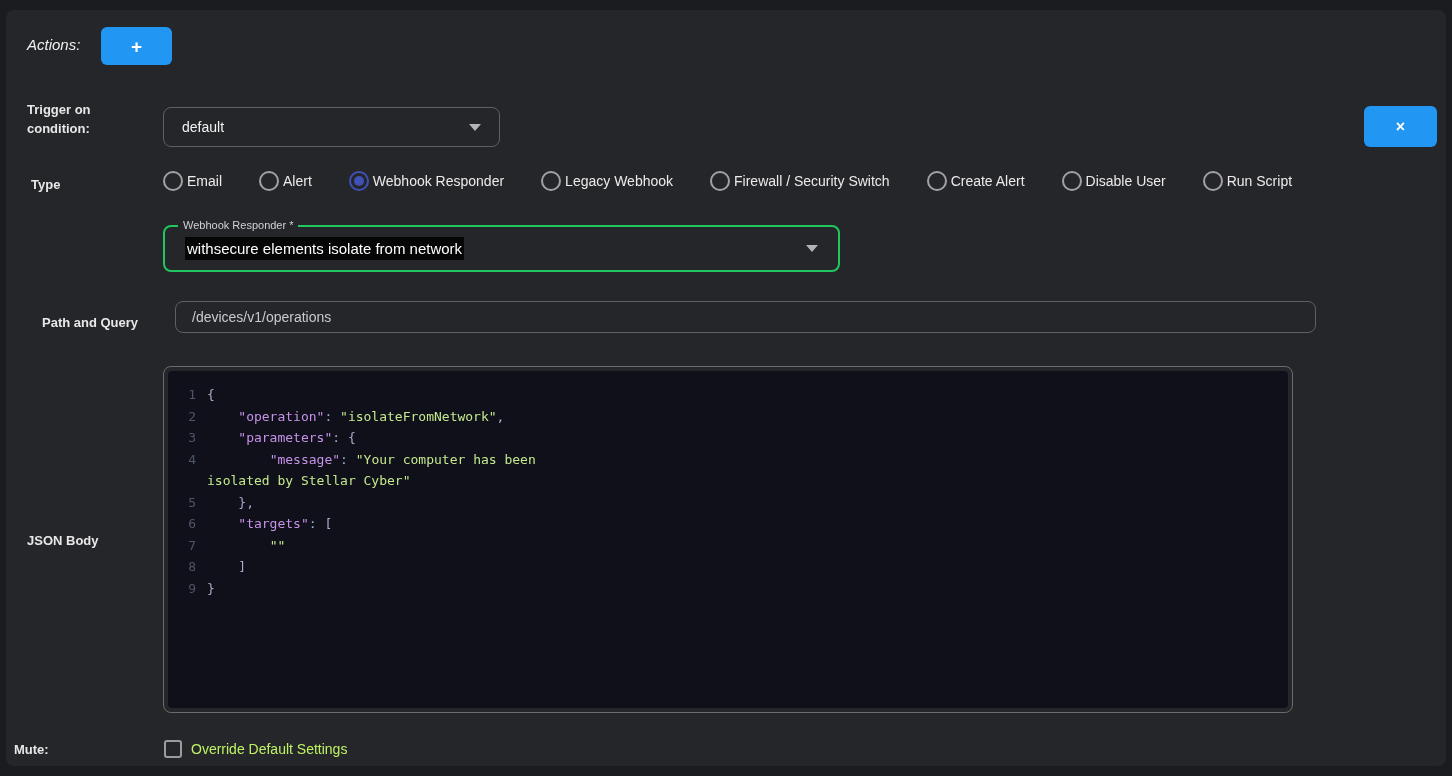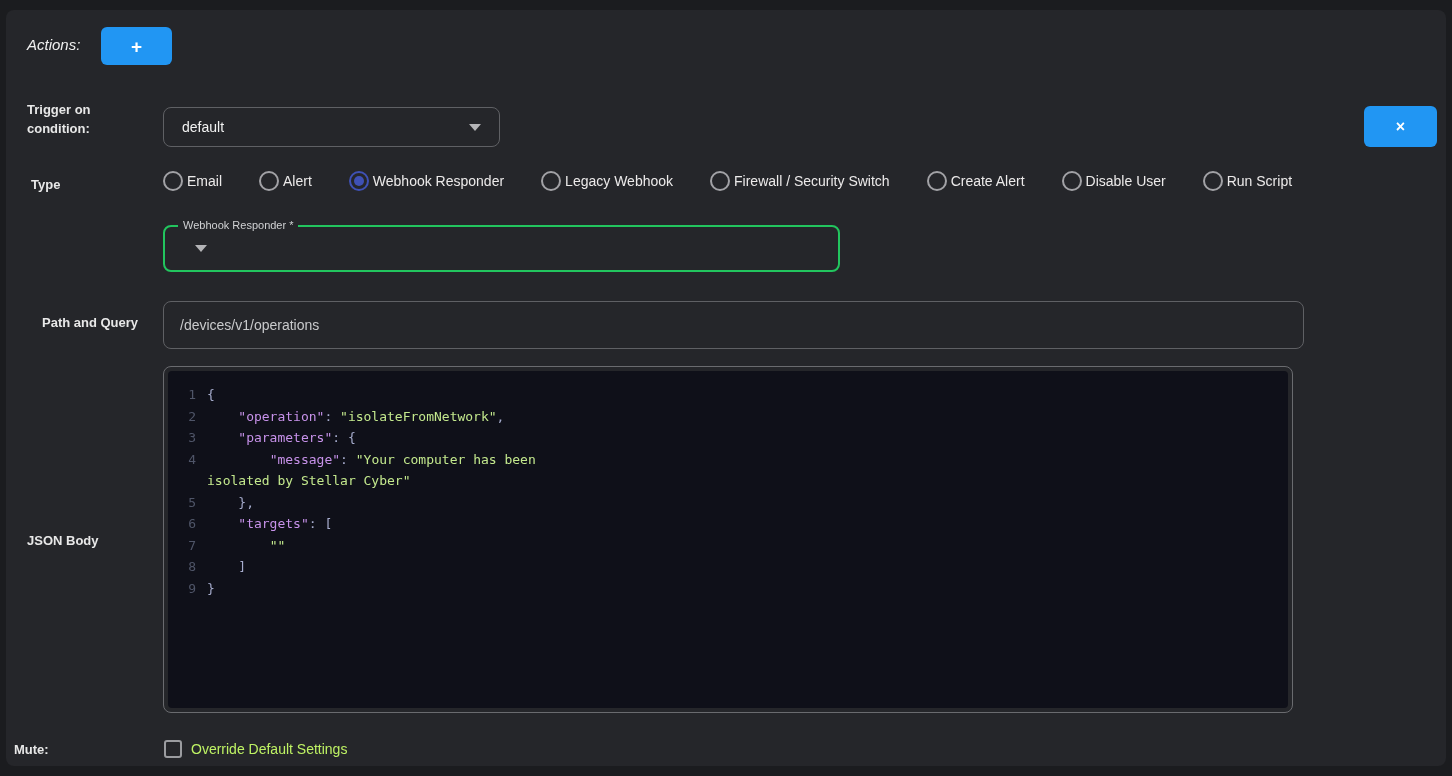--- a/index.html
+++ b/index.html
@@ -122,25 +122,28 @@
     <div class="radio-item">
       <span class="radio-circle">
         <span class="radio-dot"></span>
       </span>
       <span class="radio-label">Run Script</span>
     </div>
   </div>
 
 <div class="abs outlined-field" style="left:163px; top:225px; width:677px; height:47px;">
   <span class="float-label">Webhook Responder *</span>
+  <span class="val" style="flex:1 1 auto;">
+    <span class="val-highlight">withsecure elements isolate from network</span>
+  </span>
   <span class="caret"></span>
 </div>
 
 <div class="abs field-label" style="left:42px; top:313px;">Path and Query</div>
-<div class="abs" style="left:163px; top:301px; width:1141px; height:48px;">
+<div class="abs" style="left:175px; top:301px; width:1141px; height:32px;">
   <input class="text-input" type="text" value="/devices/v1/operations" style="">
 </div>
 
 <div class="abs field-label" style="left:27px; top:531px;">JSON Body</div>
 <div class="abs editor-frame" style="left:163px; top:366px; width:1130px; height:347px;">
   <div class="editor-inner" id="code-content">
       <div class="code-row">
         <span class="gutter">1</span>
         <span class="code-text"><span class="tok-punct">{</span></span>
       </div>

